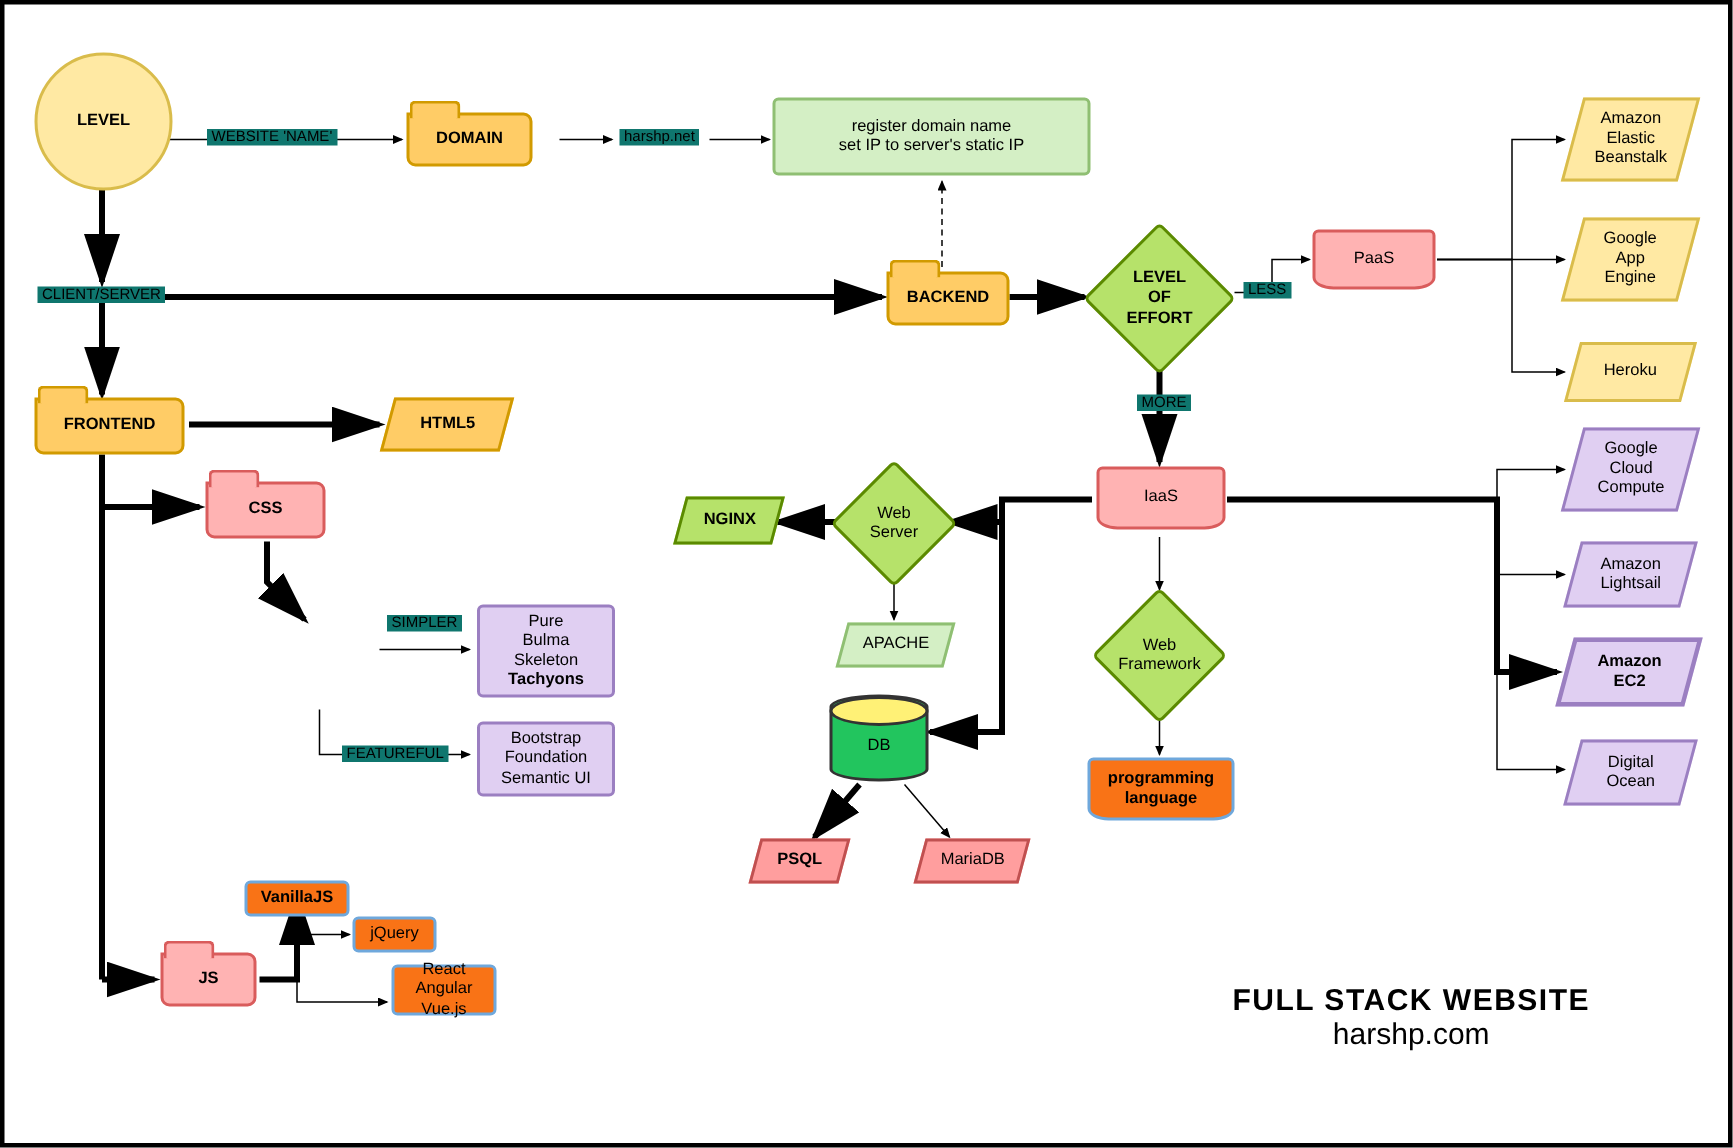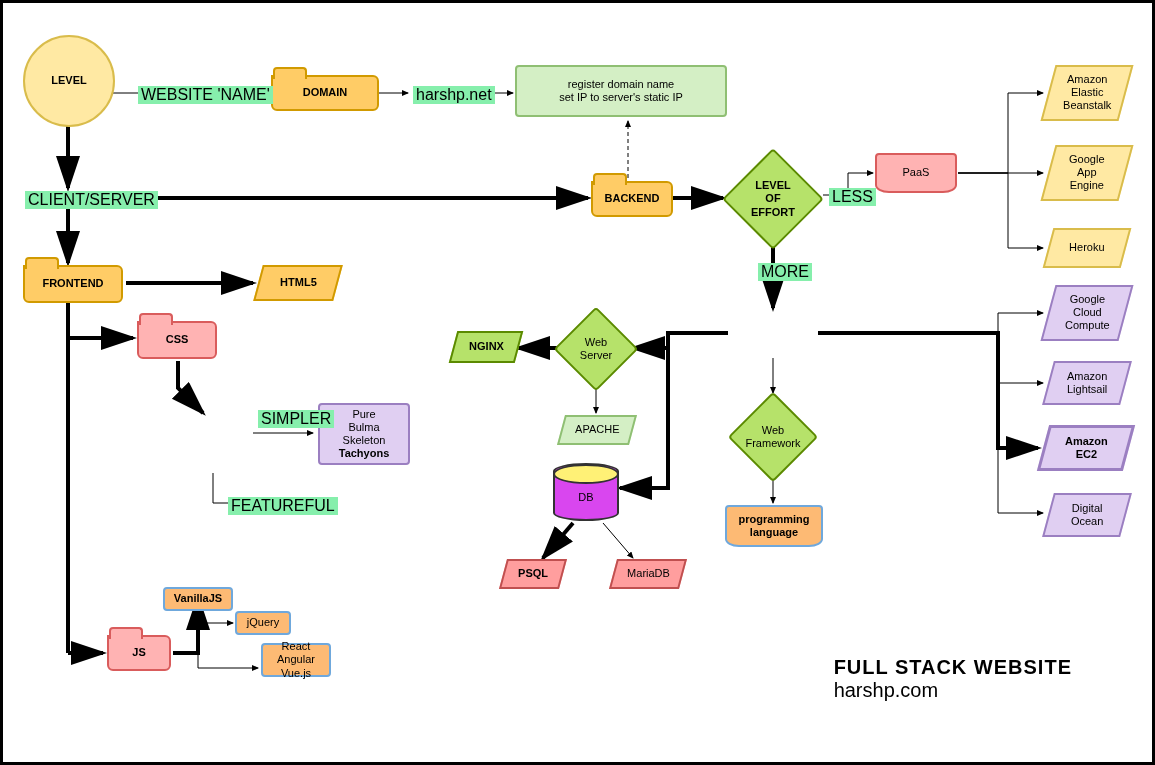--- a/index.html
+++ b/index.html
@@ -5,43 +5,43 @@
 html,body{margin:0;padding:0}
 body{font-family:Arial,Helvetica,sans-serif;font-size:11px;display:flex;justify-content:center}
 .canvas{position:relative;width:1155px;height:765px;border:3px solid #000;box-sizing:border-box;background:#fff}
 .node{position:absolute;display:flex;align-items:center;justify-content:center;text-align:center;box-sizing:border-box;padding:4px 6px;line-height:1.2}
 .bold{font-weight:700}
 
 
 .c-orange{background:#FFCC66;border:2px solid #D19A00}
 .c-green{background:#B6E26A;border:2px solid #5B8A00}
 .c-pink{background:#FFB3B3;border:2px solid #D95C5C}
-.c-blue{background:#fdba74;border:2px solid #6FA8DC}
+.c-blue{background:#f97316;border:2px solid #6FA8DC}
 .c-purple{background:#E0CFF2;border:2px solid #9B7FC1}
 .c-softgreen{background:#D4EFC5;border:2px solid #8FBF73}
 .c-yellow2{background:#FFE9A3;border:2px solid #D9BC4B}
-.c-yellow-cyl{background:#d946ef;border:2px solid #333}
+.c-yellow-cyl{background:#22c55e;border:2px solid #333}
 .c-red{background:#FF9E9E;border:2px solid #C05050}
 
 
 .circle{border-radius:50%}
 .folder{border-radius:0 6px 6px 6px}
 .folder .flap{position:absolute;top:-10px;left:0;width:30px;height:10px;background:inherit;border:inherit;border-bottom:none;border-radius:4px 4px 0 0}
 .skew{transform:skewX(-15deg)}
 .skew>span{display:block;transform:skewX(15deg)}
 .rect{border-radius:4px}
 .wave{border-radius:4px 4px 14px 14px / 4px 4px 8px 8px}
 .cyl{border-radius:50%/14%;border-top-left-radius:50% 14%;border-top-right-radius:50% 14%;border-bottom-left-radius:50% 14%;border-bottom-right-radius:50% 14%}
 .cyl::before{content:"";position:absolute;top:-1px;left:-2px;right:-2px;height:16px;border:2px solid #333;border-radius:50%;background:#FFF176}
 
 
-.elabel{position:absolute;background:#86efac;padding:0 3px;font-size:16px}
-
-
-.title{position:absolute;right:80px;bottom:60px;text-align:left}
+.elabel{position:absolute;background:#0f766e;padding:0 3px;font-size:10px}
+
+
+.title{position:absolute;right:92px;bottom:60px;text-align:center}
 .title .t1{font-size:20px;font-weight:700;letter-spacing:1px}
 .title .t2{font-size:20px}
 
 
 svg.edges{position:absolute;inset:0;width:100%;height:100%;pointer-events:none}
 </style>
 </head>
 <body>
 
 <div class="canvas">
@@ -117,21 +117,21 @@
 
 <path d="M195 620 L230 620" stroke="#000" stroke-width="1" fill="none" marker-end="url(#ah2)"></path>
 
 <path d="M195 650 L195 665 L255 665" stroke="#000" stroke-width="1" fill="none" marker-end="url(#ah2)"></path>
 </svg>
 
 <div class="node circle c-yellow2 bold" style="left:20px;top:32px;width:92px;height:92px">
       <span>LEVEL</span>
     </div>
 
-<div class="node folder c-orange bold" style="left:268px;top:72px;width:108px;height:36px">
+<div class="node folder c-orange bold" style="left:268px;top:72px;width:84px;height:36px">
       <div class="flap"></div>
       <span>DOMAIN</span>
     </div>
 
 <div class="elabel" style="left:410px;top:83px">harshp.net</div>
 
 <div class="node rect c-softgreen" style="left:512px;top:62px;width:212px;height:52px;white-space:pre-line"><span>register domain name
 set IP to server's static IP</span></div>
 
 <div class="node folder c-orange bold" style="left:588px;top:178px;width:82px;height:36px">
@@ -176,35 +176,41 @@
 <div class="node folder c-pink bold" style="left:134px;top:318px;width:80px;height:38px">
       <div class="flap"></div>
       <span>CSS</span>
     </div>
 
 
 <div class="node rect c-purple" style="left:315px;top:400px;width:92px;height:62px;white-space:pre-line"><span>Pure
 Bulma
 Skeleton
 <b>Tachyons</b></span></div>
+<div class="node rect c-purple" style="left:315px;top:478px;width:92px;height:50px;white-space:pre-line"><span>Bootstrap
+Foundation
+Semantic UI</span></div>
 
 <div class="node folder c-pink bold" style="left:104px;top:632px;width:64px;height:36px">
       <div class="flap"></div>
       <span>JS</span>
     </div>
 <div class="node rect c-blue bold" style="left:160px;top:584px;width:70px;height:24px">
       <span>VanillaJS</span>
     </div>
 <div class="node rect c-blue" style="left:232px;top:608px;width:56px;height:24px">
       <span>jQuery</span>
     </div>
 <div class="node rect c-blue" style="left:258px;top:640px;width:70px;height:34px;white-space:pre-line"><span>React
 Angular
 Vue.js</span></div>
 
+<div class="node wave c-pink" style="left:728px;top:308px;width:86px;height:42px">
+      <span>IaaS</span>
+    </div>
 
 <div class="node" style="left:555px;top:308px;width:76px;height:76px">
   <div class="c-green" style="position:absolute;inset:8px;transform:rotate(45deg);border-radius:4px"></div>
   <span style="position:relative;white-space:pre-line">Web
 Server</span>
 </div>
 <div class="node skew c-green bold" style="left:450px;top:328px;width:66px;height:32px">
       <span>NGINX</span>
     </div>
 <div class="node skew c-softgreen" style="left:558px;top:412px;width:72px;height:30px">

